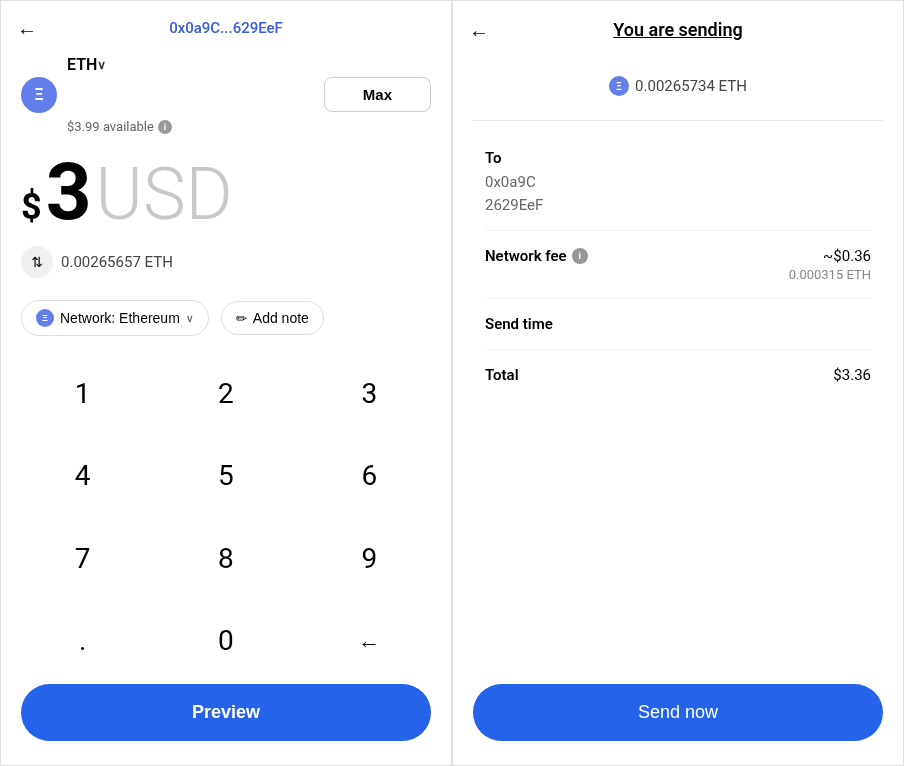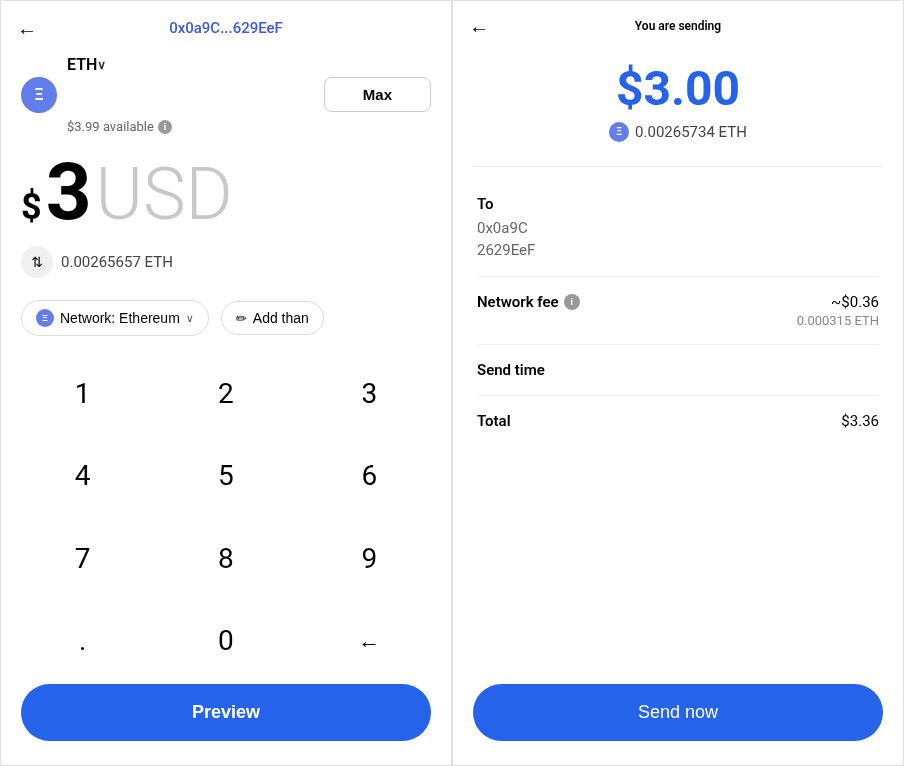--- a/index.html
+++ b/index.html
@@ -264,23 +264,24 @@
       position: relative;
     }
     .right-back-arrow {
       position: absolute;
       left: 16px;
       font-size: 20px;
       color: #000;
       cursor: pointer;
     }
     .right-title {
-      font-size: 12px;
+      font-size: 18px;
       font-weight: 600;
       color: #000;
+      text-decoration: underline;
     }
 
     .sending-amount {
       text-align: center;
       padding: 20px 20px 10px;
     }
     .sending-usd {
       font-size: 48px;
       font-weight: 700;
       color: #2563eb;
@@ -308,21 +309,21 @@
       font-weight: bold;
     }
 
     .divider {
       height: 1px;
       background: #e8e8e8;
       margin: 14px 20px;
     }
 
     .detail-section {
-      padding: 0 24px;
+      padding: 0 32px;
       flex: 1;
     }
     .detail-row {
       padding: 14px 0;
       border-bottom: 1px solid #f0f0f0;
     }
     .detail-row:last-child {
       border-bottom: none;
     }
     .detail-label {
@@ -432,21 +433,21 @@
     </div>
 
     <div class="options-row">
       <button class="network-btn">
         <span class="network-eth-icon">Ξ</span>
         <span>Network: Ethereum</span>
         <span style="font-size:11px;color:#555;">∨</span>
       </button>
       <button class="add-note-btn">
         <span class="pencil-icon">✏</span>
-        <span>Add than</span>
+        <span>Add note</span>
       </button>
     </div>
 
     <div class="numpad">
       <div class="numpad-row">
         <div class="numpad-key">1</div>
         <div class="numpad-key">2</div>
         <div class="numpad-key">3</div>
       </div>
       <div class="numpad-row">
@@ -469,21 +470,20 @@
     <button class="preview-btn">Preview</button>
   </div>
 
   <div class="panel">
     <div class="right-header">
       <span class="back-arrow right-back-arrow">←</span>
       <span class="right-title">You are sending</span>
     </div>
 
     <div class="sending-amount">
-      <div class="sending-usd">$3.00</div>
       <div class="sending-eth">
         <span class="sending-eth-icon">Ξ</span>
         <span>0.00265734 ETH</span>
       </div>
     </div>
 
     <div class="divider"></div>
 
     <div class="detail-section">
       <div class="detail-row">

